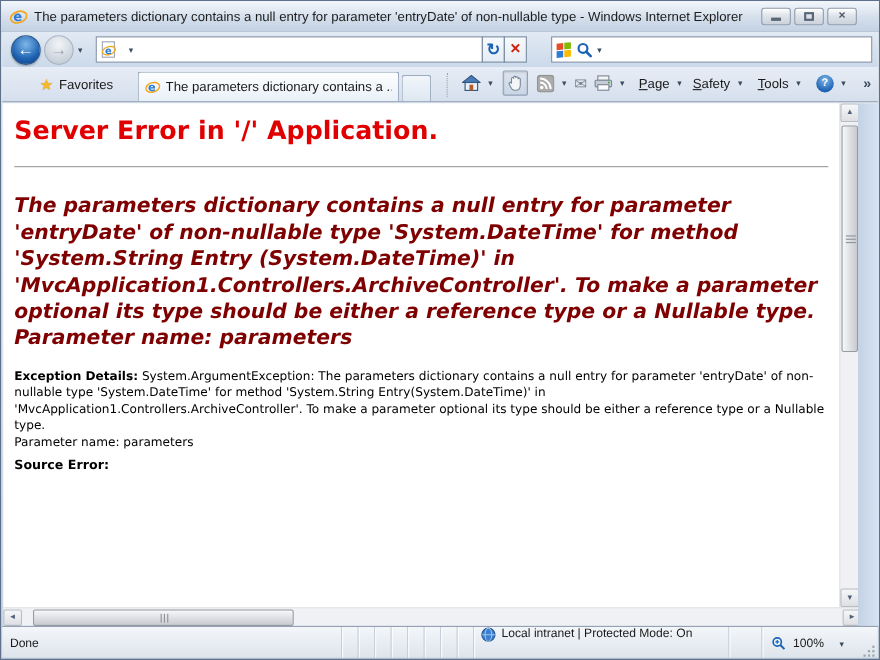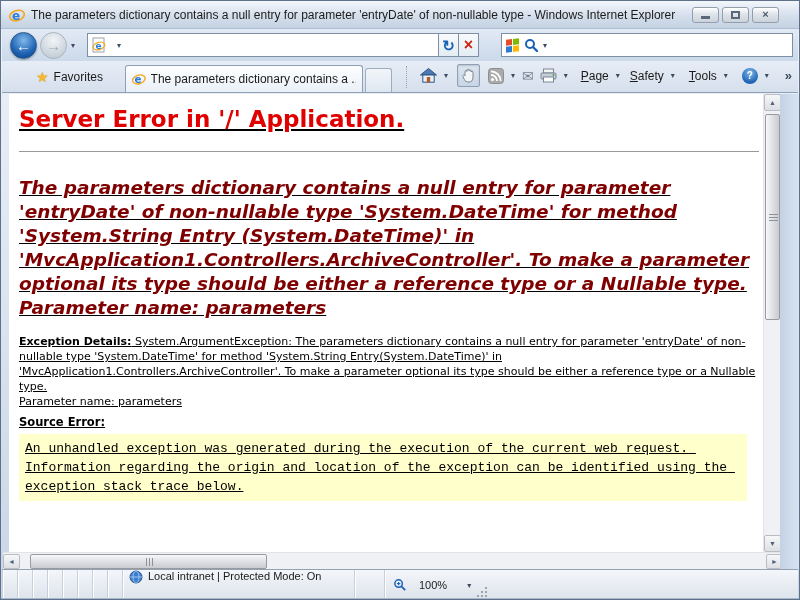--- a/index.html
+++ b/index.html
@@ -97,22 +97,22 @@
   .menu-label::first-letter { text-decoration: underline; }
   .pressed { border:1px solid #8FA0B4; border-radius:2px; background:linear-gradient(#DDE5EF,#C9D6E6); box-shadow:inset 0 1px 2px rgba(0,0,0,.15); }
   .more { margin-left:auto; color:#3C4C60; font-size:13px; font-weight:bold; padding-right:2px; }
   .help-circle {
     width:16px; height:16px; border-radius:50%;
     background: radial-gradient(circle at 50% 30%, #7FB7E8, #1F64B4 70%);
     color:#fff; font-size:10px; font-weight:bold; display:flex; align-items:center; justify-content:center;
   }
   
   .page-viewport {
-    position:absolute; top:93px; left:8px; width:760px; height:458px;
-    background:#fff; overflow:hidden;text-decoration:underline;
+    position:absolute; top:93px; left:2px; width:760px; height:458px;
+    background:#fff; overflow:hidden;
   }
   .page-inner { padding:0 10px; font-family:"DejaVu Sans", sans-serif; font-size:11px; color:#000; }
   .page-inner h1 { margin-top:12px; font-size:23px; line-height:27px; font-weight:bold; color:#E00000; }
   .page-inner hr { margin-top:18px; border:none; border-top:1px solid #999; }
   .err-msg { margin-top:24px; font-size:18.5px; line-height:24px; font-weight:bold; font-style:italic; color:#7F0000; padding-right:6px; }
   .p-desc { margin-top:12px; line-height:15px; }
   .p-exc  { margin-top:14px; line-height:15px; }
   .lbl { font-weight:bold; }
   .block { display:block; }
   .section-lbl { display:block; margin-top:6px; font-size:11.5px; font-weight:bold; }
@@ -147,21 +147,21 @@
   .statusbar {
     position:absolute; top:568px; left:1px; right:1px; height:31px;
     border-top:1px solid #93A1B1;
     background: linear-gradient(#F3F6FA, #DDE3EB);
     display:flex; align-items:stretch; font-size:11px; color:#1A1A1A;
   }
   .st-done { flex:1; display:flex; align-items:center; padding-left:7px; }
   .st-cell { width:15px; border-left:1px solid #C6CFDA; box-shadow:inset 1px 0 0 #fff; }
   .st-zone { width:232px; border-left:1px solid #C6CFDA; box-shadow:inset 1px 0 0 #fff; display:flex; align-items:flex-start; gap:5px; padding-left:6px; }
   .st-gap { width:30px; border-left:1px solid #C6CFDA; box-shadow:inset 1px 0 0 #fff; }
-  .st-zoom { width:92px; border-left:1px solid #C6CFDA; box-shadow:inset 1px 0 0 #fff; display:flex; align-items:center; gap:12px; padding-left:8px; }
+  .st-zoom { width:92px; border-left:1px solid #C6CFDA; box-shadow:inset 1px 0 0 #fff; display:flex; align-items:center; gap:6px; padding-left:8px; }
   .st-zoom .dd { margin-left:4px; }
   .grip { width:14px; position:relative; }
   .grip i { position:absolute; right:3px; bottom:3px; width:2px; height:2px; background:#9AA5B1; box-shadow:-4px 0 0 #9AA5B1, -8px 0 0 #9AA5B1, 0 -4px 0 #9AA5B1, -4px -4px 0 #9AA5B1, 0 -8px 0 #9AA5B1; }
   .bottom-frame { position:absolute; bottom:0; left:0; right:0; height:1px; background:#A8B8CC; }
   svg { display:block; }
 </style>
 </head>
 <body>
 
 <div class="win">
@@ -298,21 +298,20 @@
   <div class="page-viewport">
     <div class="page-inner">
       <h1>Server Error in '/' Application.</h1>
       <hr>
       <div class="err-msg">
         <span>The parameters dictionary contains a null entry for parameter 'entryDate' of non-nullable type 'System.DateTime' for method 'System.String Entry (System.DateTime)' in 'MvcApplication1.Controllers.ArchiveController'. To make a parameter optional its type should be either a reference type or a Nullable type.</span>
         <span class="block">Parameter name: parameters</span>
       </div>
       <p class="p-exc"><span class="lbl">Exception Details:</span><span> System.ArgumentException: The parameters dictionary contains a null entry for parameter 'entryDate' of non-nullable type 'System.DateTime' for method 'System.String Entry(System.DateTime)' in 'MvcApplication1.Controllers.ArchiveController'. To make a parameter optional its type should be either a reference type or a Nullable type.</span><span class="block">Parameter name: parameters</span></p>
       <span class="section-lbl">Source Error:</span>
-      <div class="src-box">An unhandled exception was generated during the execution of the current web request. Information regarding the origin and location of the exception can be identified using the exception stack trace below.</div>
 
     </div>
   </div>
 
   <div class="vscroll">
     <div class="sb-btn">
         <span>▲</span>
       </div>
     <div class="v-thumb">
         <i class="v-grip"></i>
@@ -331,20 +330,21 @@
       </div>
     <div class="h-spacer"></div>
     <div class="sb-btn">
         <span>►</span>
       </div>
   </div>
 
   <div class="right-frame"></div>
 
   <div class="statusbar">
+    <div class="st-done">Done</div>
     <div class="st-cell"></div>
       <div class="st-cell"></div>
     <div class="st-cell"></div>
       <div class="st-cell"></div>
     <div class="st-cell"></div>
       <div class="st-cell"></div>
     <div class="st-cell"></div>
       <div class="st-cell"></div>
     <div class="st-zone">
       <svg width="14" height="14" viewBox="0 0 14 14">

